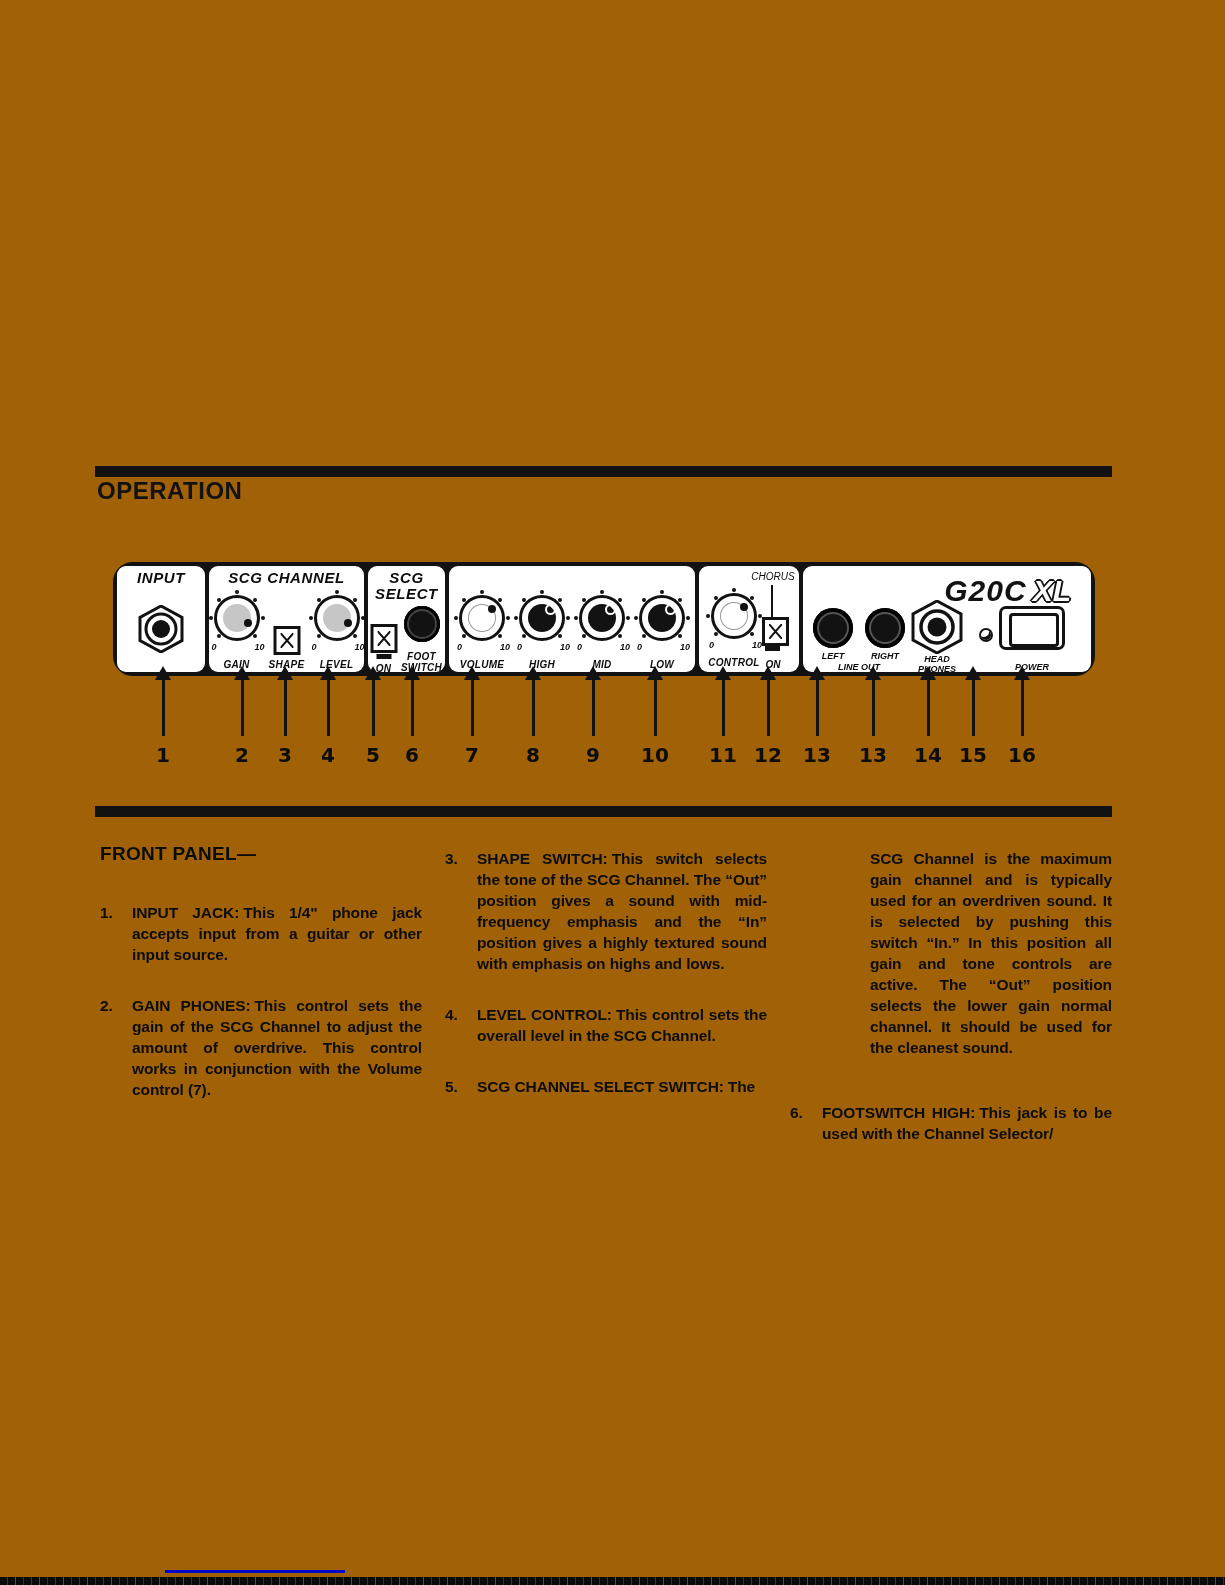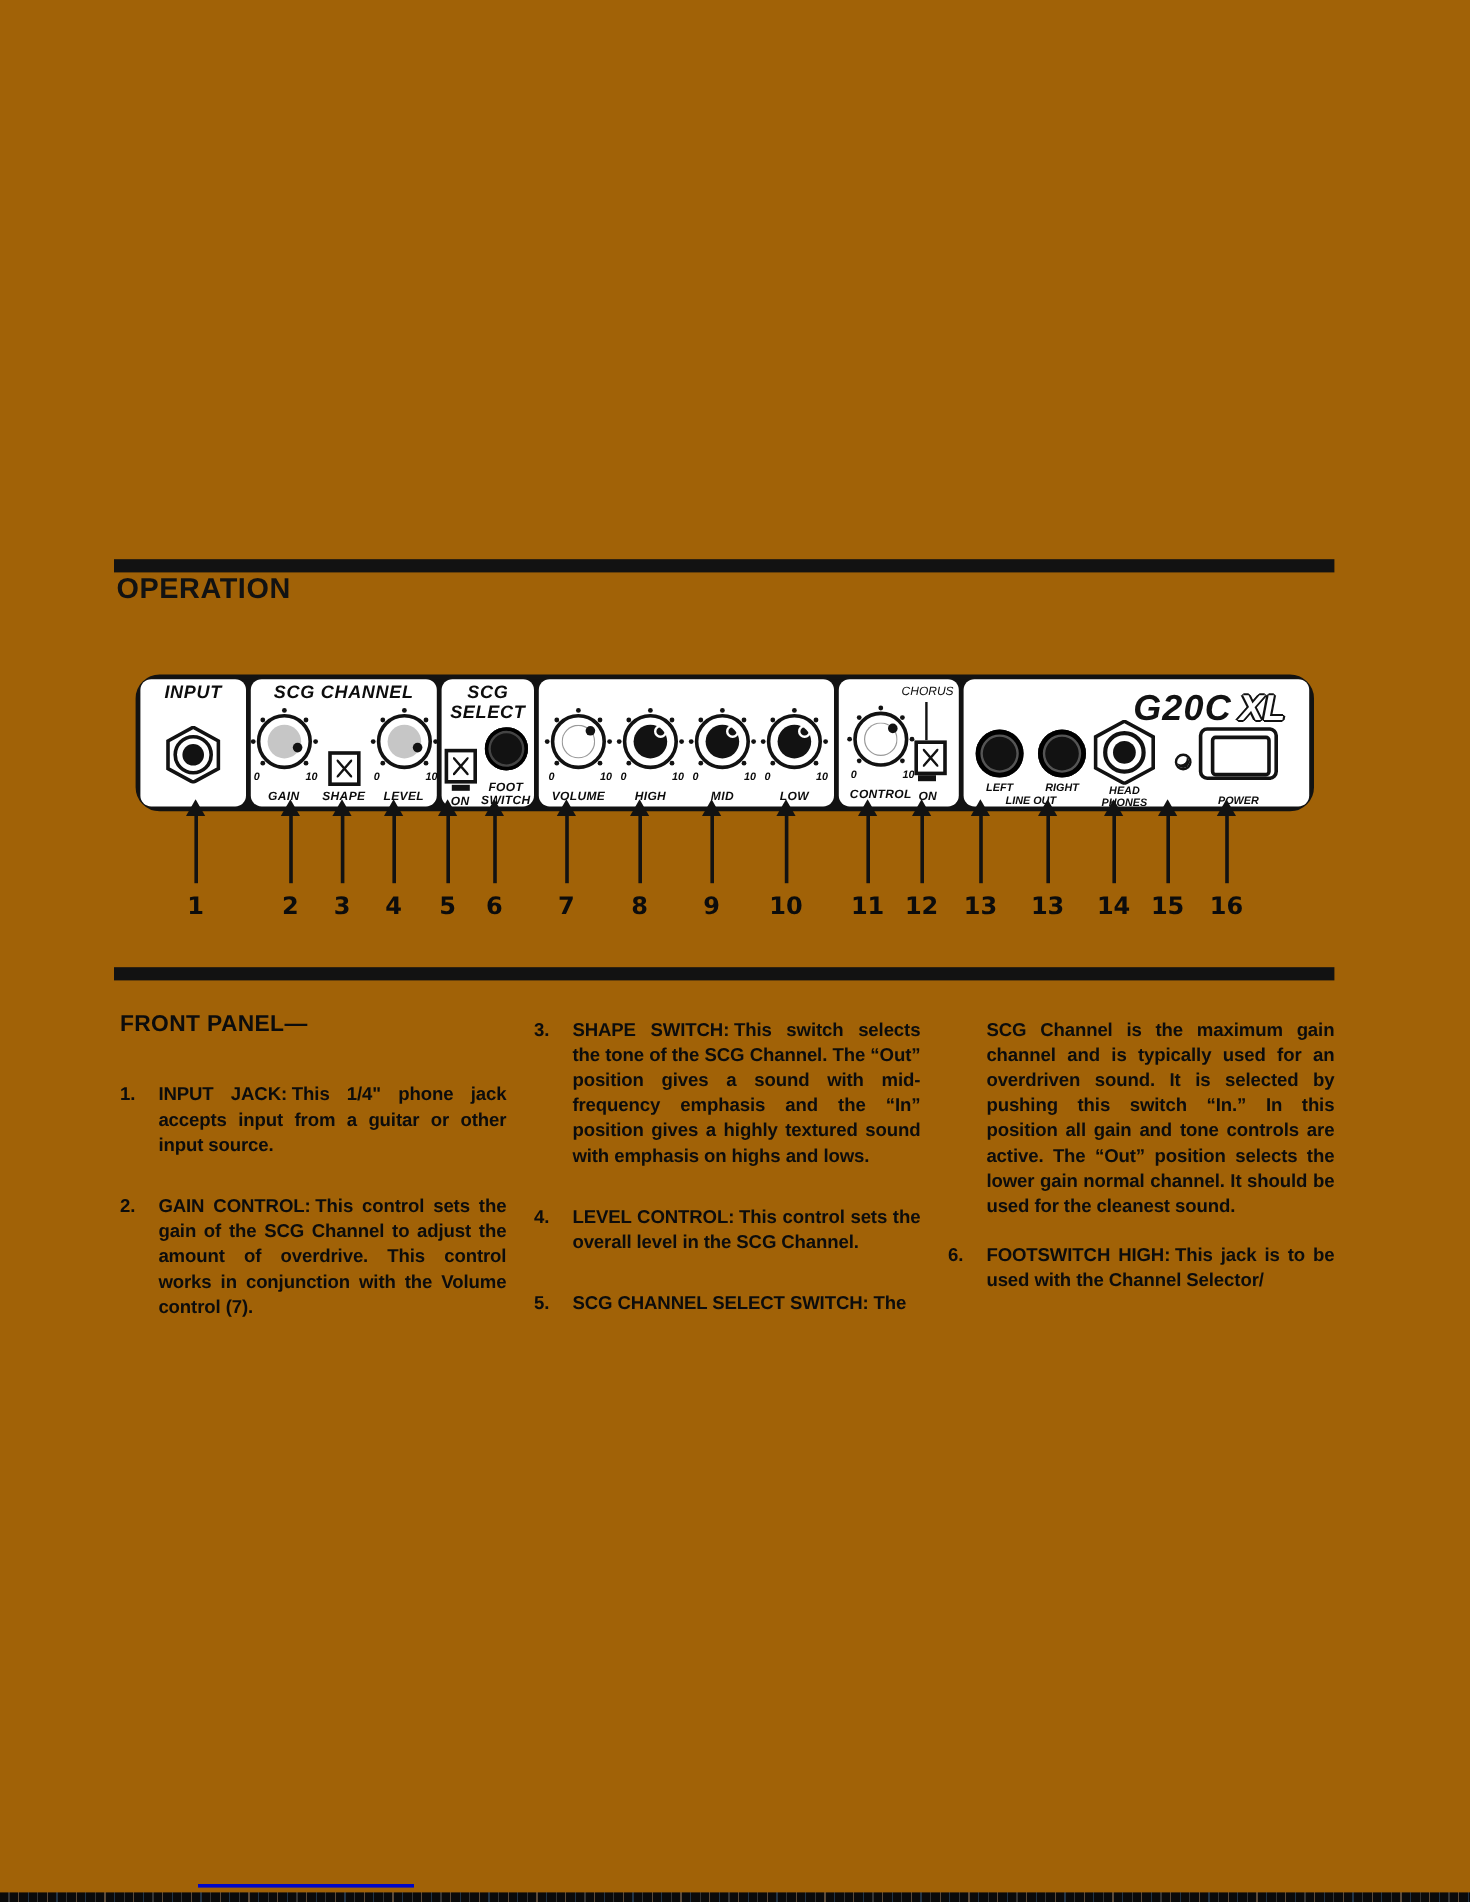--- a/index.html
+++ b/index.html
@@ -393,41 +393,41 @@
 
   <h2 id="fp-heading">FRONT PANEL—</h2>
 
   <div class="doc-col" id="col1">
     <div class="doc-item">
       <div class="doc-num">1.</div>
       <div class="doc-text"><span class="doc-term">INPUT JACK:</span><span>This 1/4" phone jack accepts input from a guitar or other input source.</span></div>
     </div>
     <div class="doc-item last">
       <div class="doc-num">2.</div>
-      <div class="doc-text"><span class="doc-term">GAIN CONTROL:</span><span>This control sets the gain of the SCG Channel to adjust the amount of overdrive. This control works in conjunction with the Volume control (7).</span></div>
+      <div class="doc-text"><span class="doc-term">GAIN PHONES:</span><span>This control sets the gain of the SCG Channel to adjust the amount of overdrive. This control works in conjunction with the Volume control (7).</span></div>
     </div>
   </div>
 
   <div class="doc-col" id="col2">
     <div class="doc-item">
       <div class="doc-num">3.</div>
       <div class="doc-text"><span class="doc-term">SHAPE SWITCH:</span><span>This switch selects the tone of the SCG Channel. The “Out” position gives a sound with mid-frequency emphasis and the “In” position gives a highly textured sound with emphasis on highs and lows.</span></div>
     </div>
     <div class="doc-item gap-lg">
       <div class="doc-num">4.</div>
       <div class="doc-text"><span class="doc-term">LEVEL CONTROL:</span><span>This control sets the overall level in the SCG Channel.</span></div>
     </div>
     <div class="doc-item gap-lg last">
       <div class="doc-num">5.</div>
       <div class="doc-text"><span class="doc-term">SCG CHANNEL SELECT SWITCH:</span><span>The</span></div>
     </div>
   </div>
 
   <div class="doc-col" id="col3">
-    <div class="doc-item" style="margin-bottom:20px;">
+    <div class="doc-item" style="margin-bottom:44px;gap:48px;">
       <div class="doc-num"></div>
       <div class="doc-text"><span>SCG Channel is the maximum gain channel and is typically used for an overdriven sound. It is selected by pushing this switch “In.” In this position all gain and tone controls are active. The “Out” position selects the lower gain normal channel. It should be used for the cleanest sound.</span></div>
     </div>
     <div class="doc-item last">
       <div class="doc-num">6.</div>
       <div class="doc-text"><span class="doc-term">FOOTSWITCH HIGH:</span><span>This jack is to be used with the Channel Selector/</span></div>
     </div>
   </div>
 
   <div id="blue-line"></div>

